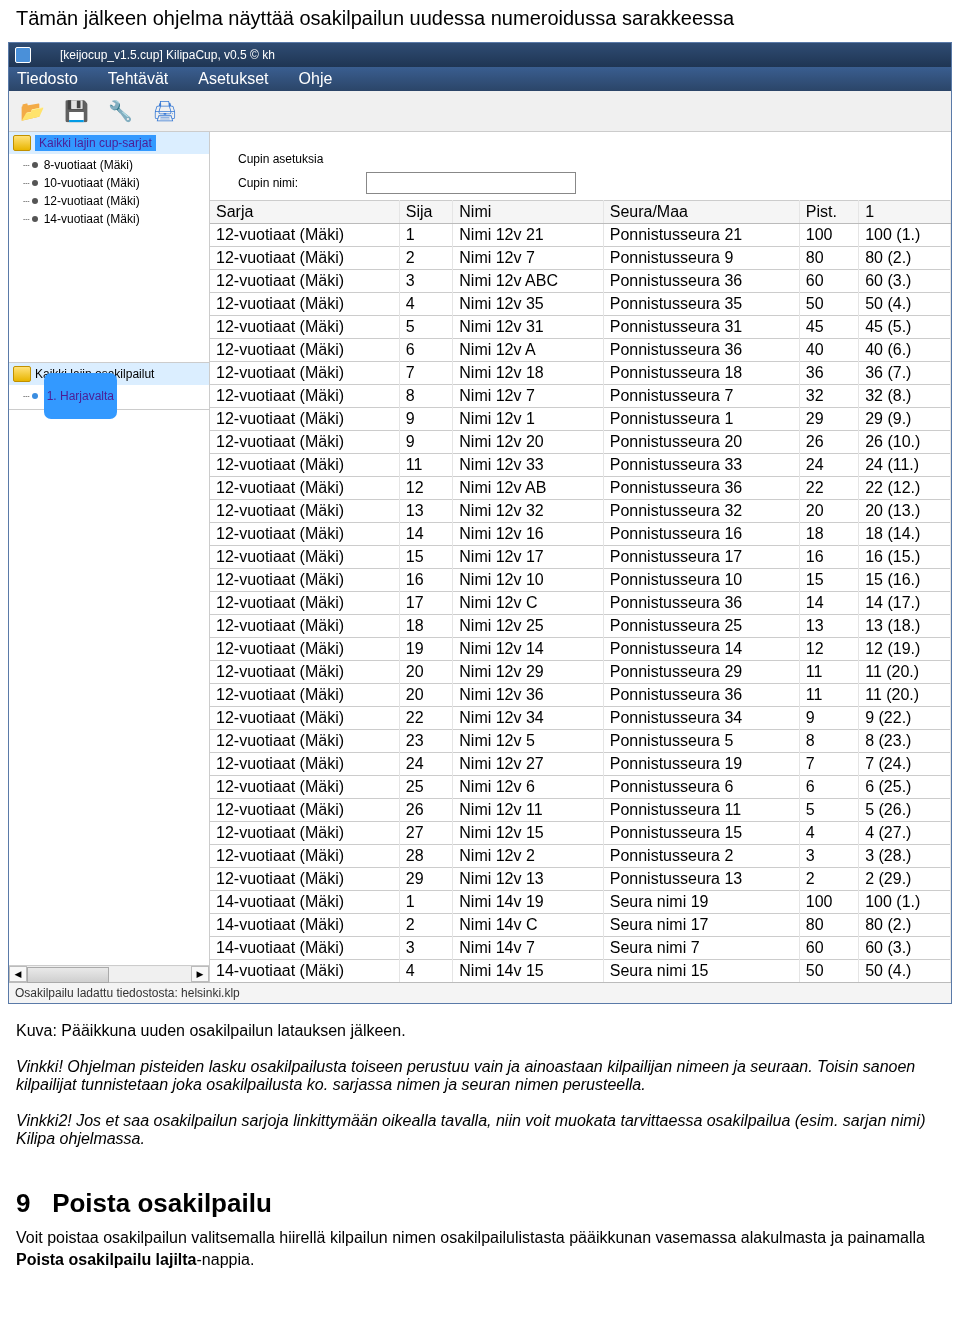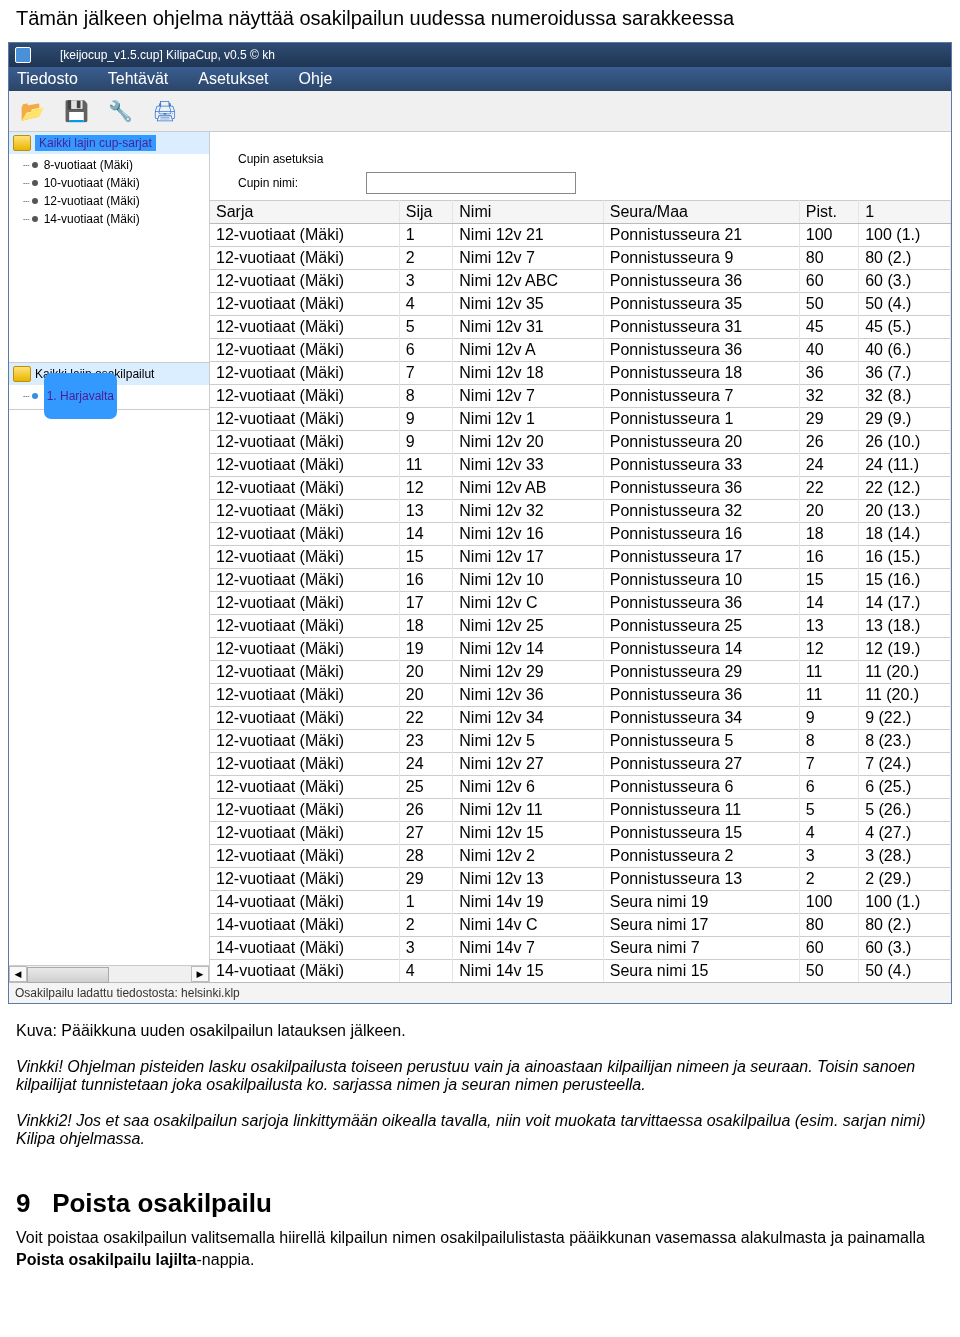--- a/index.html
+++ b/index.html
@@ -523,21 +523,21 @@
                 <td>23</td>
                 <td>Nimi 12v 5</td>
                 <td>Ponnistusseura 5</td>
                 <td>8</td>
                 <td>8 (23.)</td>
               </tr>
               <tr>
                 <td>12-vuotiaat (Mäki)</td>
                 <td>24</td>
                 <td>Nimi 12v 27</td>
-                <td>Ponnistusseura 27</td>
+                <td>Ponnistusseura 19</td>
                 <td>7</td>
                 <td>7 (24.)</td>
               </tr>
               <tr>
                 <td>12-vuotiaat (Mäki)</td>
                 <td>25</td>
                 <td>Nimi 12v 6</td>
                 <td>Ponnistusseura 6</td>
                 <td>6</td>
                 <td>6 (25.)</td>

